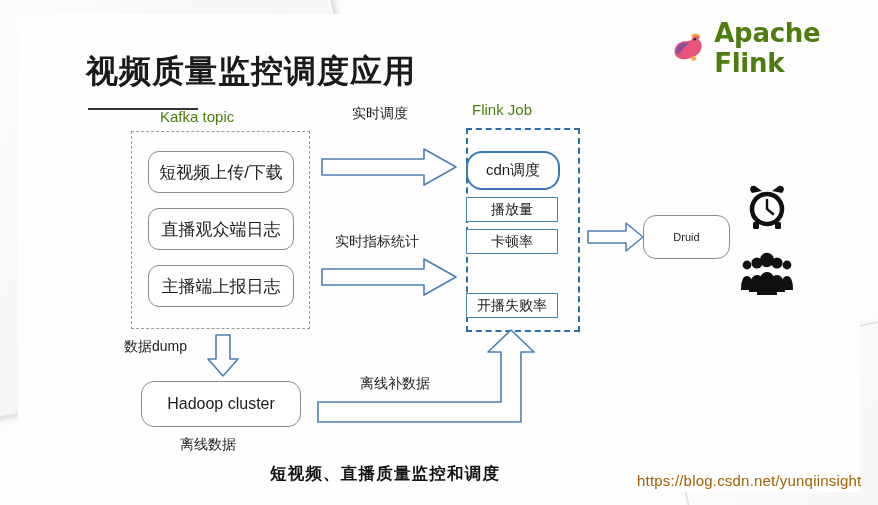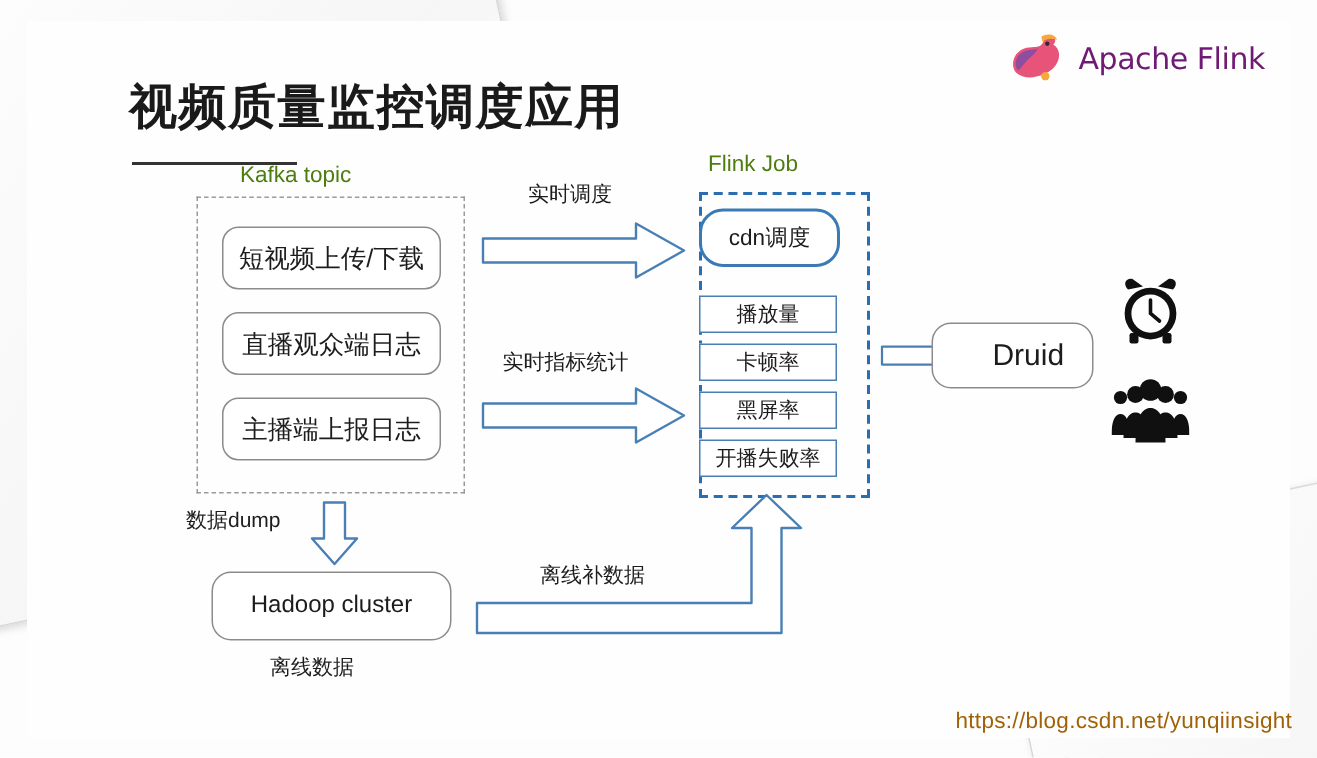--- a/index.html
+++ b/index.html
@@ -38,21 +38,21 @@
     pointer-events: none;
   }
 
   
   .flink-logo {
     position: absolute; left: 668px; top: 18px;
     display: flex; align-items: center; gap: 9px;
   }
   .flink-logo .mark { width: 42px; height: 42px; display: block; }
   .flink-logo .wordmark {
-    font-size: 20px; font-weight: normal; color: #701a75;
+    font-size: 26px; font-weight: bold; color: #4d7c0f;
     letter-spacing: -0.3px;
     font-family: "DejaVu Sans", "Liberation Sans", sans-serif;
   }
 
   
   .slide-title {
     position: absolute; left: 86px; top: 50px;
     font-size: 32px; font-weight: bold; color: #1a1a1a;
     letter-spacing: 1px;
     font-family: "DejaVu Sans", "Liberation Sans", sans-serif;
@@ -162,42 +162,41 @@
   <div class="caption" style="left:160px; top:108px;">Kafka topic</div>
   <div class="dashed-gray" style="left:131px; top:131px; width:177px; height:196px;"></div>
 
   <div class="node" style="left:148px; top:151px; width:144px; height:40px;">短视频上传/下载</div>
   <div class="node" style="left:148px; top:208px; width:144px; height:40px;">直播观众端日志</div>
   <div class="node" style="left:148px; top:265px; width:144px; height:40px;">主播端上报日志</div>
 
   <div class="caption" style="left:472px; top:101px;text-align:right;">Flink Job</div>
   <div class="dashed-blue" style="left:466px; top:128px; width:110px; height:200px;"></div>
 
-  <div class="metric metric-primary" style="left:466px; top:139px; width:90px; height:35px;border-radius:16px;">cdn调度</div>
+  <div class="metric metric-primary" style="left:466px; top:151px; width:90px; height:35px;border-radius:16px;">cdn调度</div>
 
   <div class="metric" style="left:466px; top:197px; width:90px; height:23px;text-align:right;">播放量</div>
   <div class="metric" style="left:466px; top:229px; width:90px; height:23px;">卡顿率</div>
-  <div class="metric" style="left:466px; top:261px; width:90px; height:23px;">黑屏率</div>
   <div class="metric" style="left:466px; top:293px; width:90px; height:23px;">开播失败率</div>
 
-  <div class="caption caption-cn" style="left:352px; top:121px;">实时调度</div>
+  <div class="caption caption-cn" style="left:352px; top:105px;">实时调度</div>
   <svg class="arrow-svg" style="left:320px; top:146px;" width="140" height="42" viewBox="0 0 140 42">
     <path d="M2 13 L104 13 L104 3 L136 21 L104 39 L104 29 L2 29 Z" fill="#ffffff" stroke="#4a7fb5" stroke-width="1.6" stroke-linejoin="round"></path>
   </svg>
 
   <div class="caption caption-cn" style="left:335px; top:233px;">实时指标统计</div>
   <svg class="arrow-svg" style="left:320px; top:256px;" width="140" height="42" viewBox="0 0 140 42">
     <path d="M2 13 L104 13 L104 3 L136 21 L104 39 L104 29 L2 29 Z" fill="#ffffff" stroke="#4a7fb5" stroke-width="1.6" stroke-linejoin="round"></path>
   </svg>
 
   <svg class="arrow-svg" style="left:586px; top:220px;" width="60" height="34" viewBox="0 0 60 34">
     <path d="M2 11 L40 11 L40 3 L57 17 L40 31 L40 23 L2 23 Z" fill="#ffffff" stroke="#4a7fb5" stroke-width="1.5" stroke-linejoin="round"></path>
   </svg>
 
-  <div class="node node-wide" style="left:621px; top:215px; width:85px; height:42px; font-size:20px;padding-left:21px;">Druid</div>
+  <div class="node node-wide" style="left:643px; top:215px; width:85px; height:42px; font-size:11px;">Druid</div>
 
   <svg class="pic-icon" style="left:745px; top:183px;" width="44" height="48" viewBox="0 0 44 48">
     <path d="M7 10 C3 6 6 2 10 3 L17 8 Z" fill="#101010"></path>
     <path d="M37 10 C41 6 38 2 34 3 L27 8 Z" fill="#101010"></path>
     <circle cx="22" cy="26" r="15" fill="none" stroke="#101010" stroke-width="4.5"></circle>
     <path d="M22 17 L22 26 L28 31" fill="none" stroke="#101010" stroke-width="2.4" stroke-linecap="round"></path>
     <rect x="8" y="39" width="6" height="7" rx="1.5" fill="#101010"></rect>
     <rect x="30" y="39" width="6" height="7" rx="1.5" fill="#101010"></rect>
   </svg>
 
@@ -220,16 +219,17 @@
   </svg>
 
   <div class="node node-wide" style="left:141px; top:381px; width:158px; height:44px; font-size:16px;">Hadoop cluster</div>
   <div class="caption caption-cn" style="left:180px; top:436px;">离线数据</div>
 
   <div class="caption caption-cn" style="left:360px; top:375px;font-family:Liberation Mono, monospace;">离线补数据</div>
   <svg class="arrow-svg" style="left:315px; top:328px;" width="230" height="100" viewBox="0 0 230 100">
     <path d="M3 94 L3 74 L186 74 L186 24 L173 24 L196 2 L219 24 L206 24 L206 94 Z" fill="#ffffff" stroke="#4a7fb5" stroke-width="1.6" stroke-linejoin="round"></path>
   </svg>
 
+  <div class="bottom-caption">短视频、直播质量监控和调度</div>
 
   <div class="watermark">https://blog.csdn.net/yunqiinsight</div>
 
 </div>
 
 </body></html>

